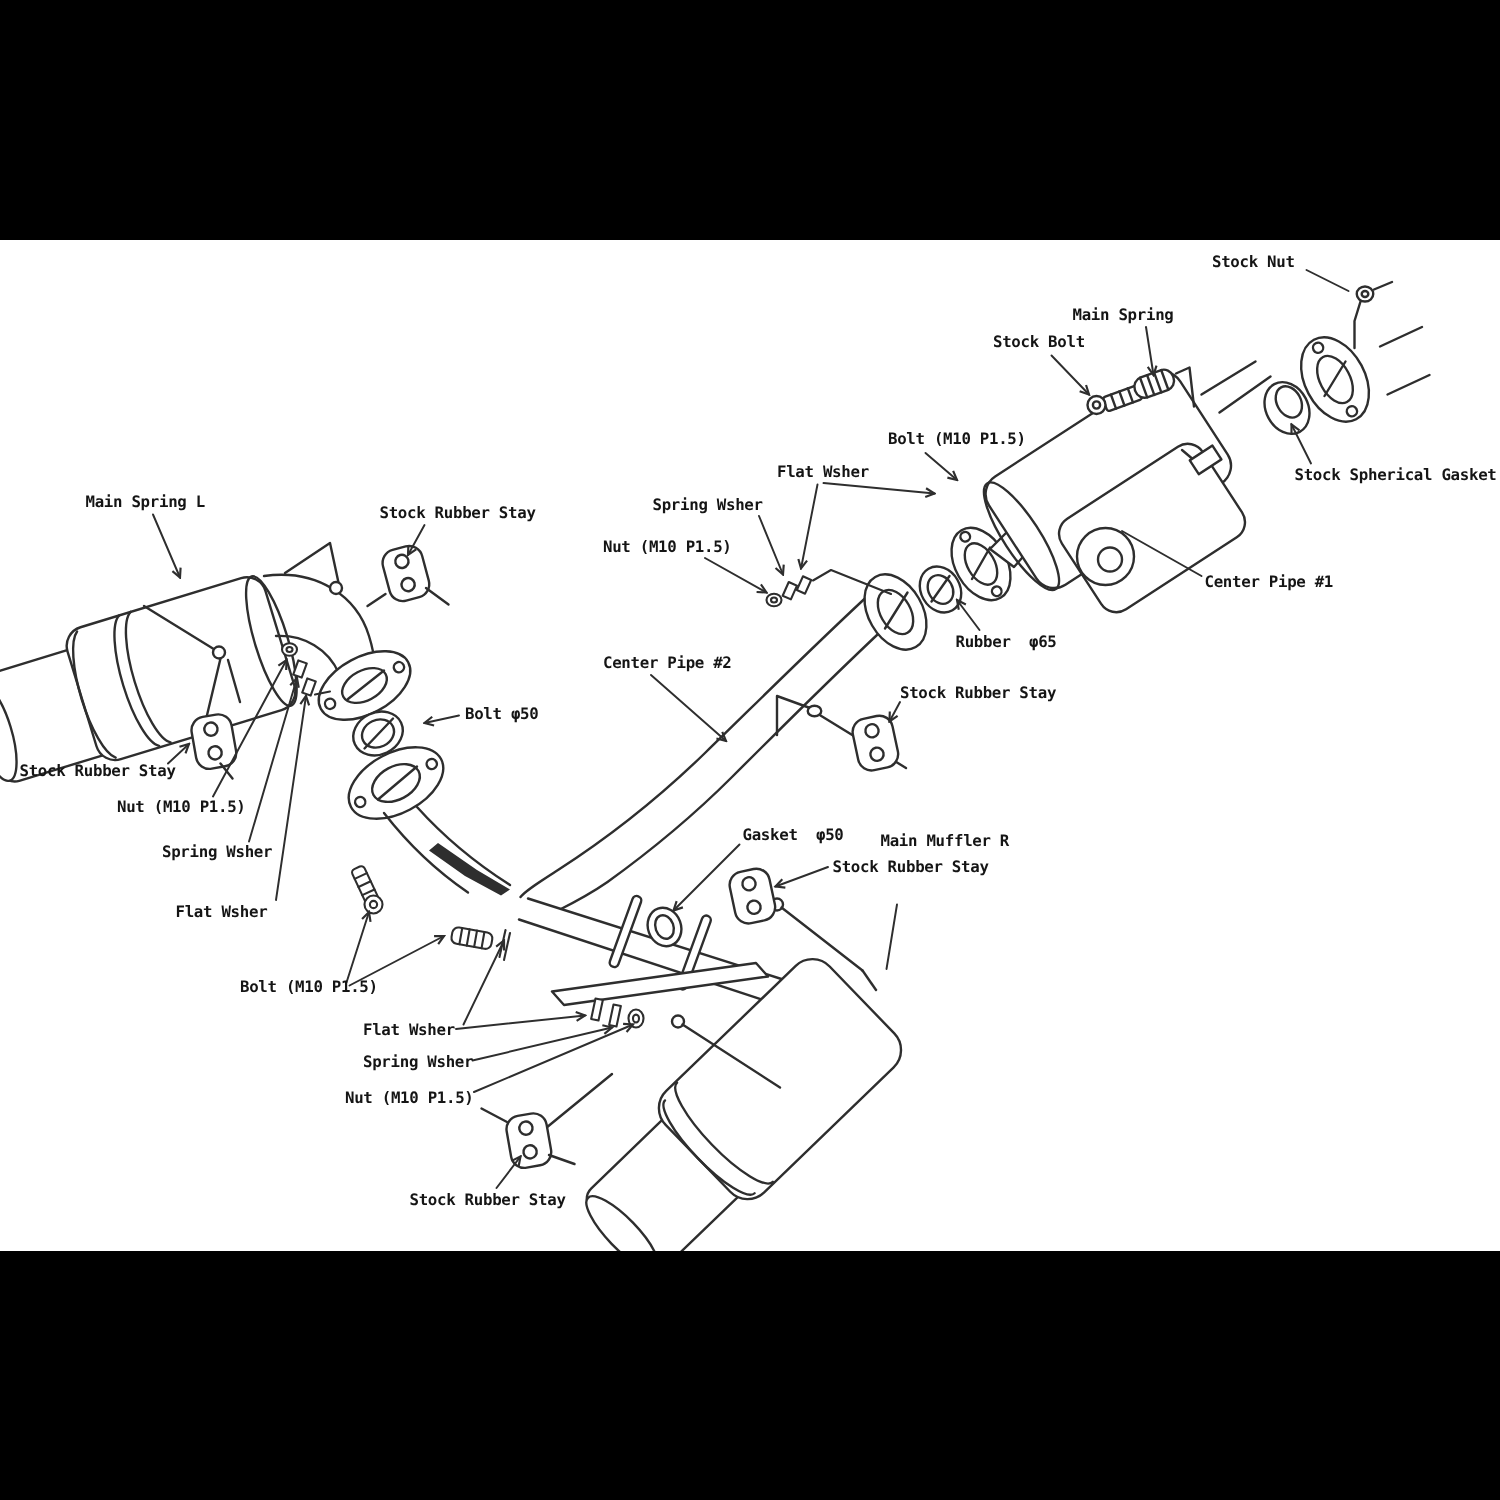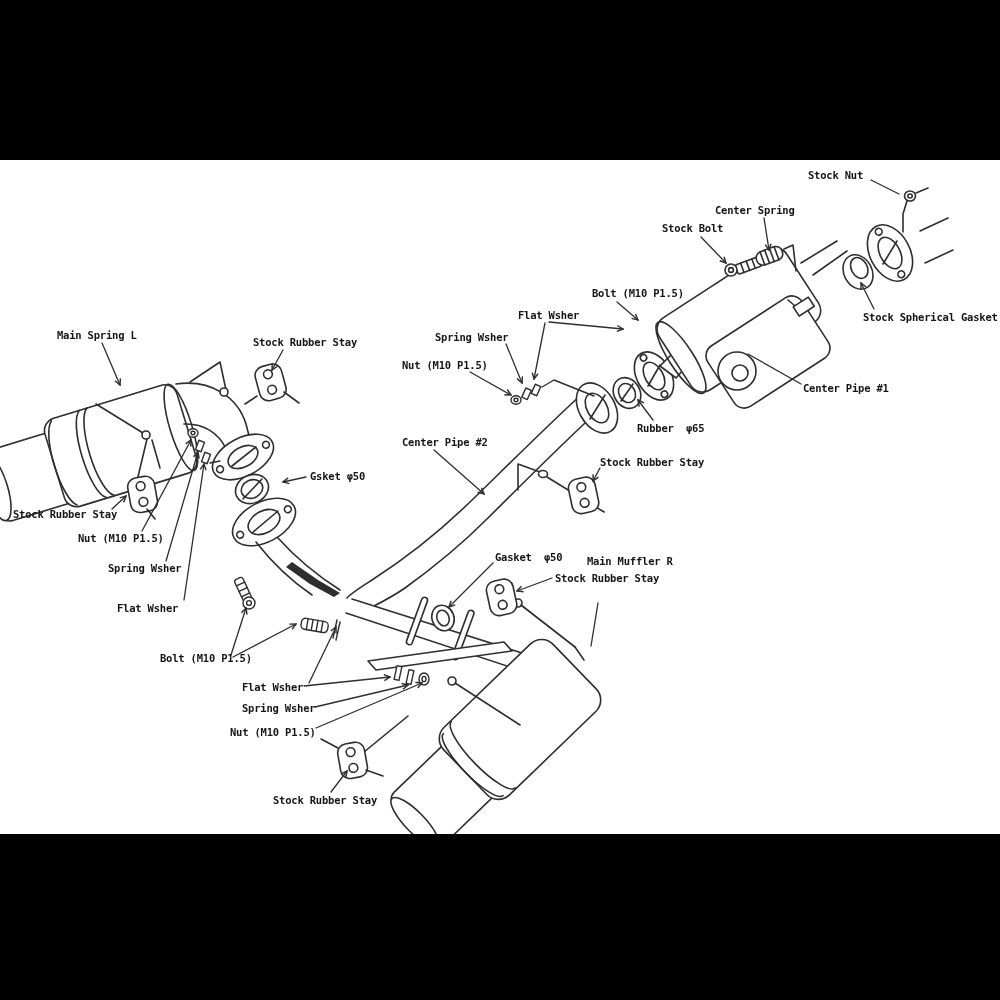--- a/index.html
+++ b/index.html
@@ -350,33 +350,33 @@
     <line x1="316" y1="728" x2="422" y2="683" marker-end="url(#arr)"></line>
     <line x1="331" y1="792" x2="347" y2="771" marker-end="url(#arr)"></line>
   </g>
 
   <rect x="0" y="0" width="1000" height="160" fill="#000000"></rect>
   <rect x="0" y="834" width="1000" height="166" fill="#000000"></rect>
 </svg>
 
 <div class="labels">
   <div class="lbl" style="left:808px;top:169px">Stock Nut</div>
-  <div class="lbl" style="left:715px;top:204px">Center Spring</div>
+  <div class="lbl" style="left:715px;top:204px">Main Spring</div>
   <div class="lbl" style="left:662px;top:222px">Stock Bolt</div>
   <div class="lbl" style="left:592px;top:287px">Bolt (M10 P1.5)</div>
   <div class="lbl" style="left:518px;top:309px">Flat Wsher</div>
   <div class="lbl" style="left:435px;top:331px">Spring Wsher</div>
   <div class="lbl" style="left:402px;top:359px">Nut (M10 P1.5)</div>
   <div class="lbl" style="left:863px;top:311px">Stock Spherical Gasket</div>
   <div class="lbl" style="left:803px;top:382px">Center Pipe #1</div>
   <div class="lbl" style="left:637px;top:422px">Rubber  φ65</div>
   <div class="lbl" style="left:57px;top:329px">Main Spring L</div>
   <div class="lbl" style="left:253px;top:336px">Stock Rubber Stay</div>
   <div class="lbl" style="left:402px;top:436px">Center Pipe #2</div>
-  <div class="lbl" style="left:310px;top:470px">Gsket φ50</div>
+  <div class="lbl" style="left:310px;top:470px">Bolt φ50</div>
   <div class="lbl" style="left:600px;top:456px">Stock Rubber Stay</div>
   <div class="lbl" style="left:13px;top:508px">Stock Rubber Stay</div>
   <div class="lbl" style="left:78px;top:532px">Nut (M10 P1.5)</div>
   <div class="lbl" style="left:108px;top:562px">Spring Wsher</div>
   <div class="lbl" style="left:117px;top:602px">Flat Wsher</div>
   <div class="lbl" style="left:160px;top:652px">Bolt (M10 P1.5)</div>
   <div class="lbl" style="left:495px;top:551px">Gasket  φ50</div>
   <div class="lbl" style="left:555px;top:572px">Stock Rubber Stay</div>
   <div class="lbl" style="left:587px;top:555px">Main Muffler R</div>
   <div class="lbl" style="left:242px;top:681px">Flat Wsher</div>

